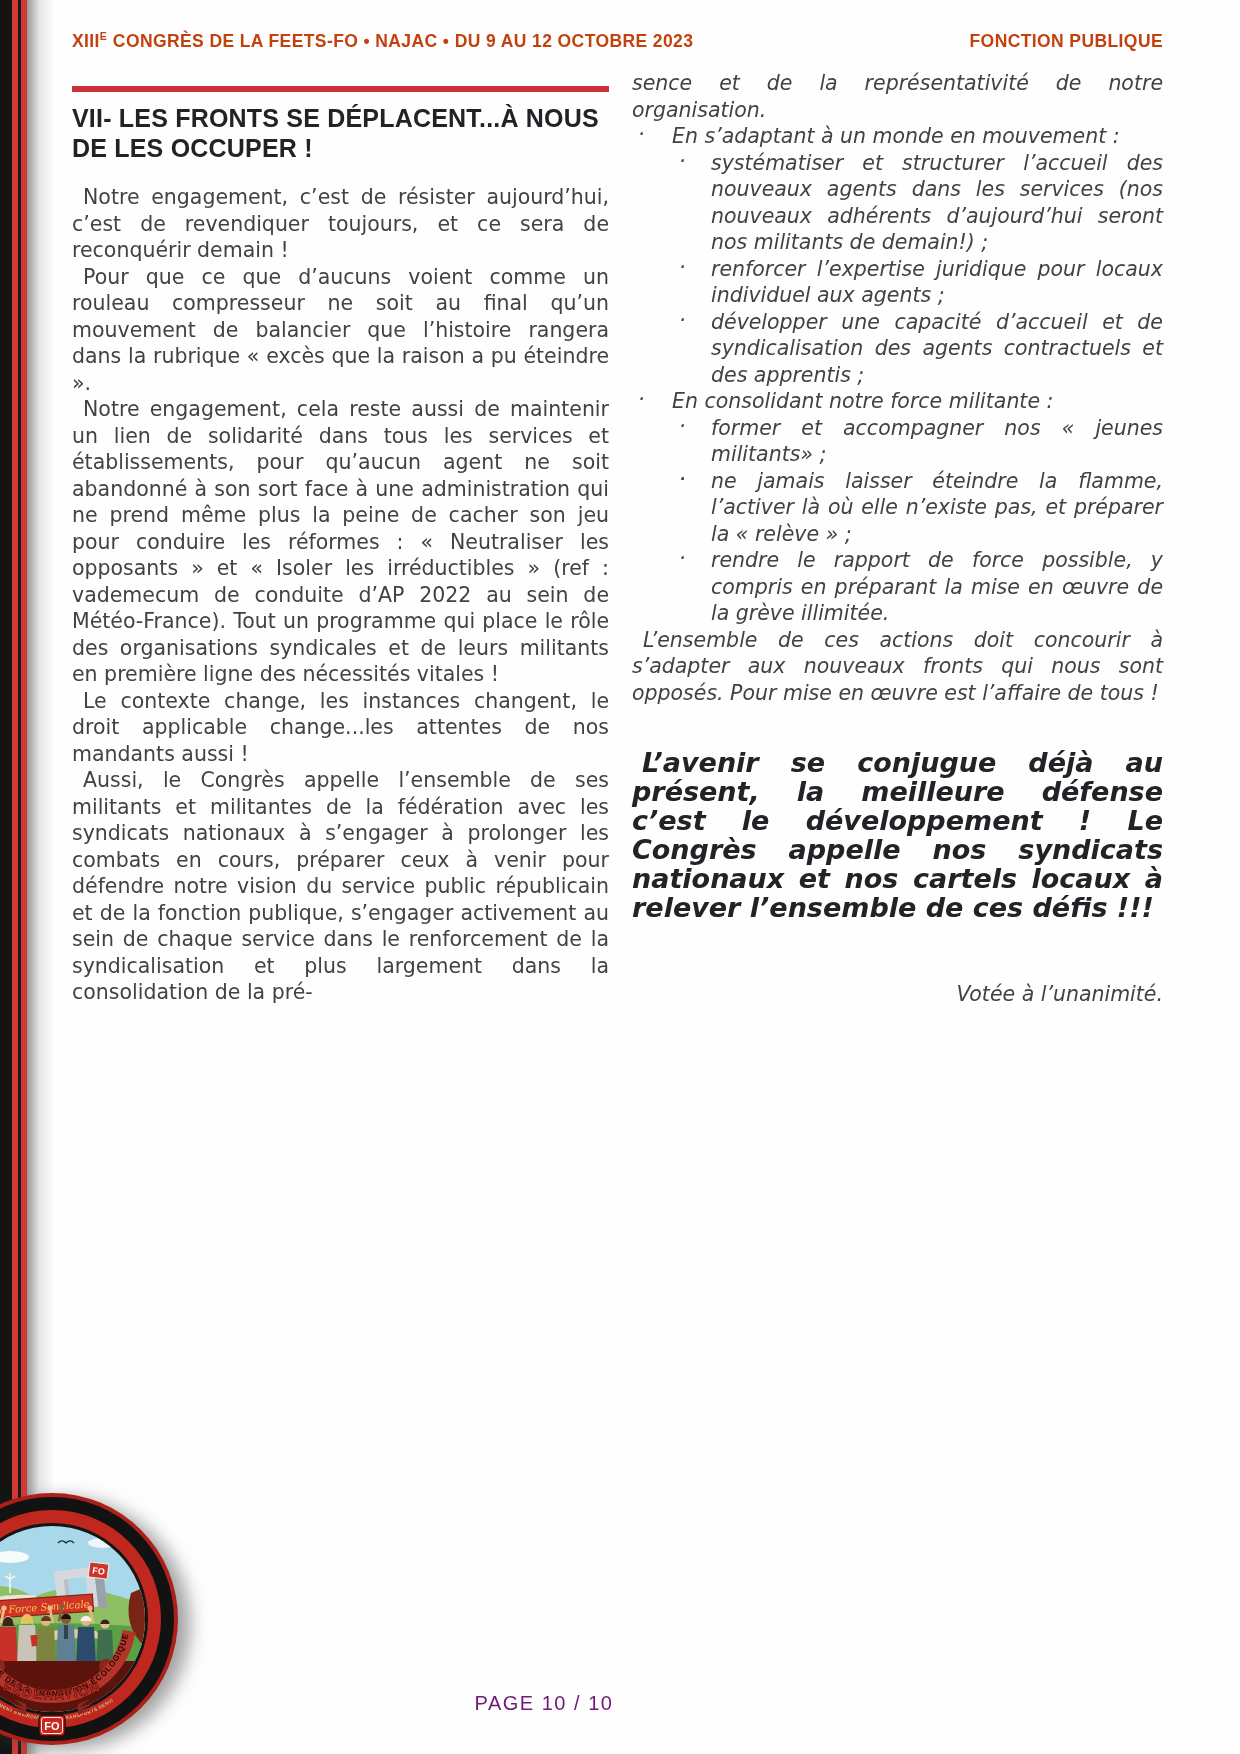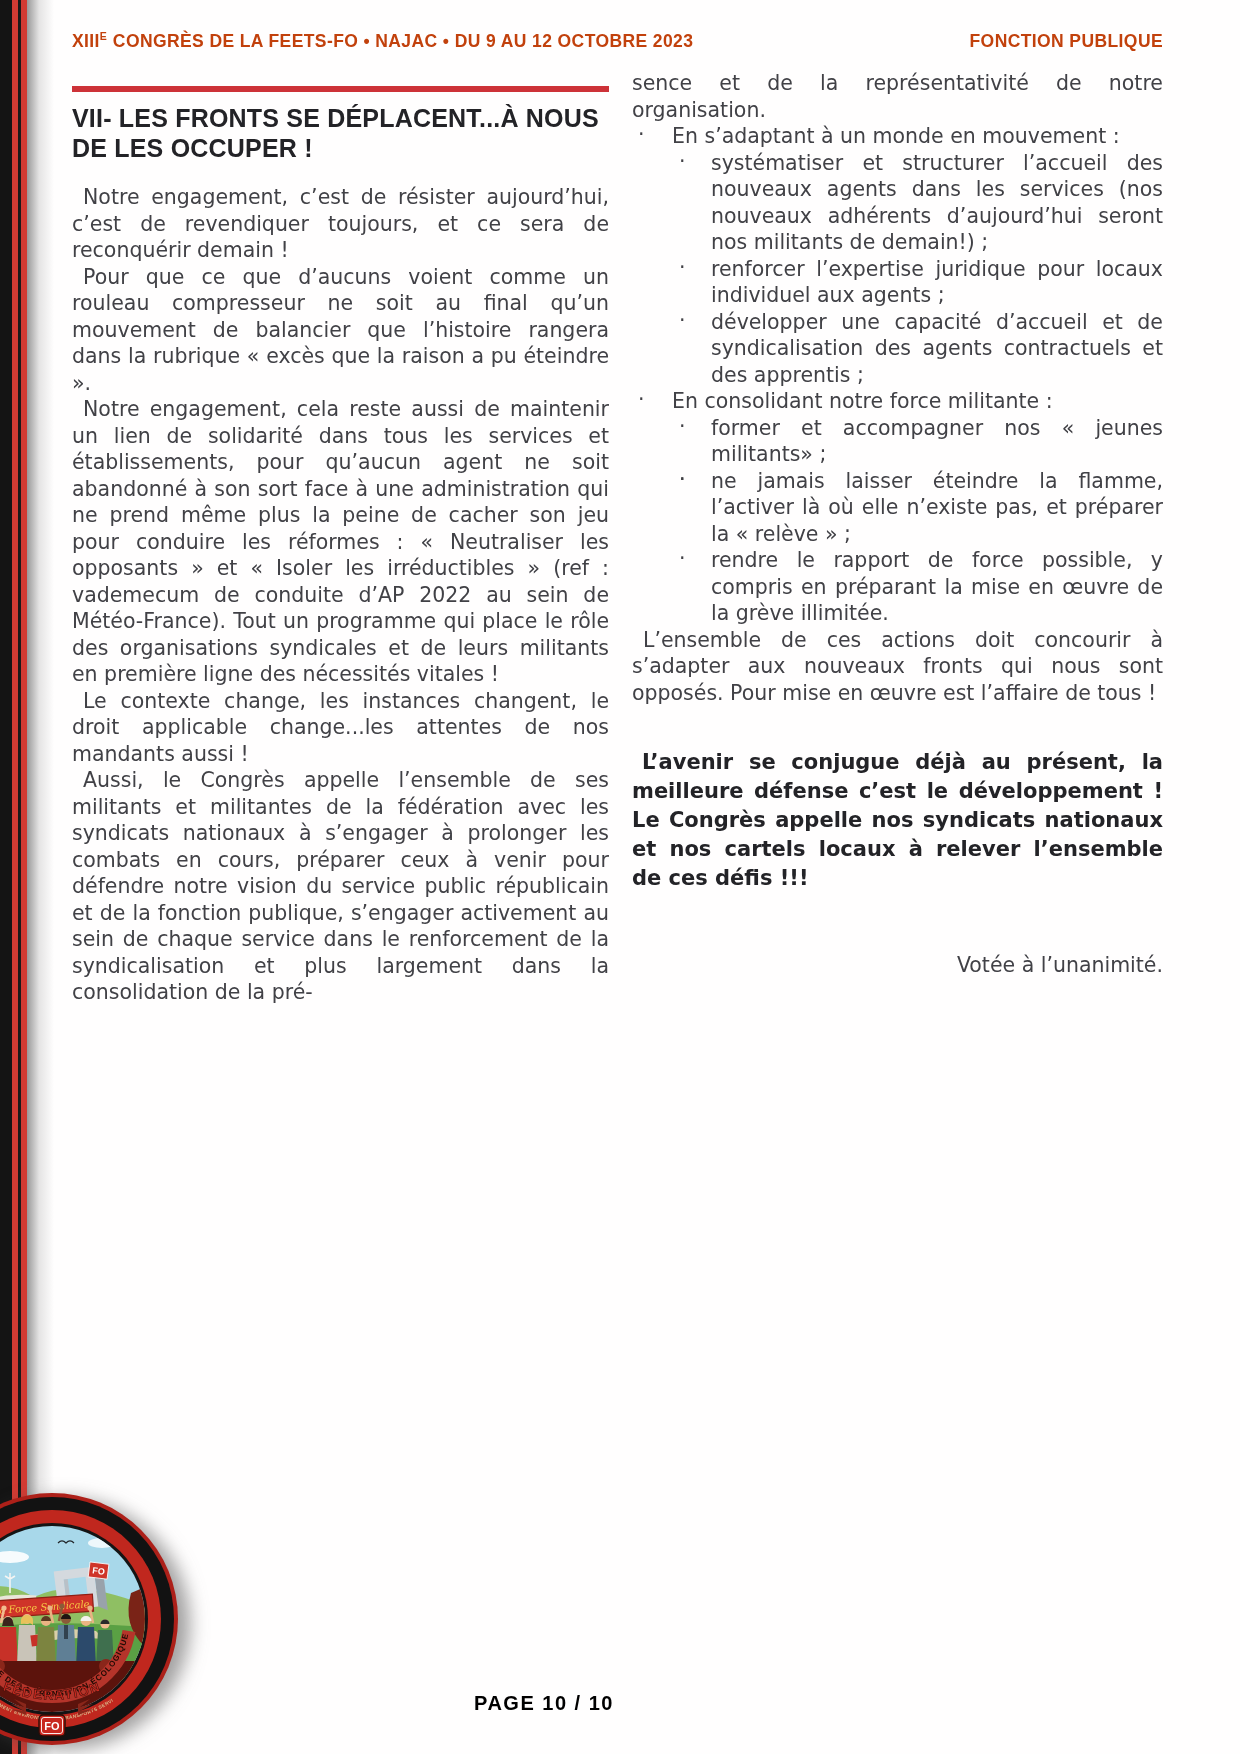--- a/index.html
+++ b/index.html
@@ -23,21 +23,21 @@
     position:absolute; left:72px; top:30px; width:1091px;
     display:flex; justify-content:space-between; align-items:baseline;
     font-family:"Liberation Sans", sans-serif;
     font-weight:bold; font-size:17.5px; letter-spacing:.4px; color:#c2410c;
   }
   .hdr sup { font-size:10.5px; vertical-align:super; }
   .hdr .rest { margin-left:.32em; }
 
   
   .colL { position:absolute; left:72px;  top:86px; width:537px; }
-  .colR { position:absolute; left:632px; top:70px; width:531px; }
+  .colR { position:absolute; left:632px; top:70px; width:531px;font-style:italic; }
 
   .rule { height:6px; background:#cd3238; margin-bottom:11px; }
 
   h1.title {
     font-family:"Liberation Sans", sans-serif;
     font-weight:bold; font-size:25px; line-height:30px;
     color:#232327; letter-spacing:.2px; margin-bottom:21px;
   }
   .body, .li .tx {
     font-size:20.5px; line-height:26.5px; color:#414146;
@@ -45,29 +45,29 @@
   }
   p.body.ind { text-indent:11px; }
 
   .li { position:relative; padding-left:40px; }
   .li .mk { position:absolute; left:6px; top:-1px; color:#414146; font-size:20.5px; }
   .li.l2 { padding-left:79px; }
   .li.l2 .mk { left:47px; }
 
   p.callout {
     margin-top:42px; text-indent:10px;
-    font-weight:bold; font-size:21px; line-height:29px;
+    font-weight:bold; font-size:27px; line-height:29px;
     color:#232327; text-align:justify;
   }
   p.vote { margin-top:60px; text-align:right; font-size:20.5px; color:#414146; }
 
   .footer {
     position:absolute; left:0; top:1692px; width:1088px; text-align:center;
     font-family:"Liberation Sans", sans-serif;
-    font-weight:bold; font-size:20px; letter-spacing:1.5px; color:#000000;
+    font-weight:normal; font-size:20px; letter-spacing:1.5px; color:#701a75;
   }
 
   .logo {
     position:absolute; left:-108px; top:1459px;
     filter:drop-shadow(12px 5px 9px rgba(70,70,70,.5));
   }
   svg text { font-family:"Liberation Sans", sans-serif; }
   .scripty { font-family:"DejaVu Serif", serif; font-style:italic; }
 </style>
 </head>

